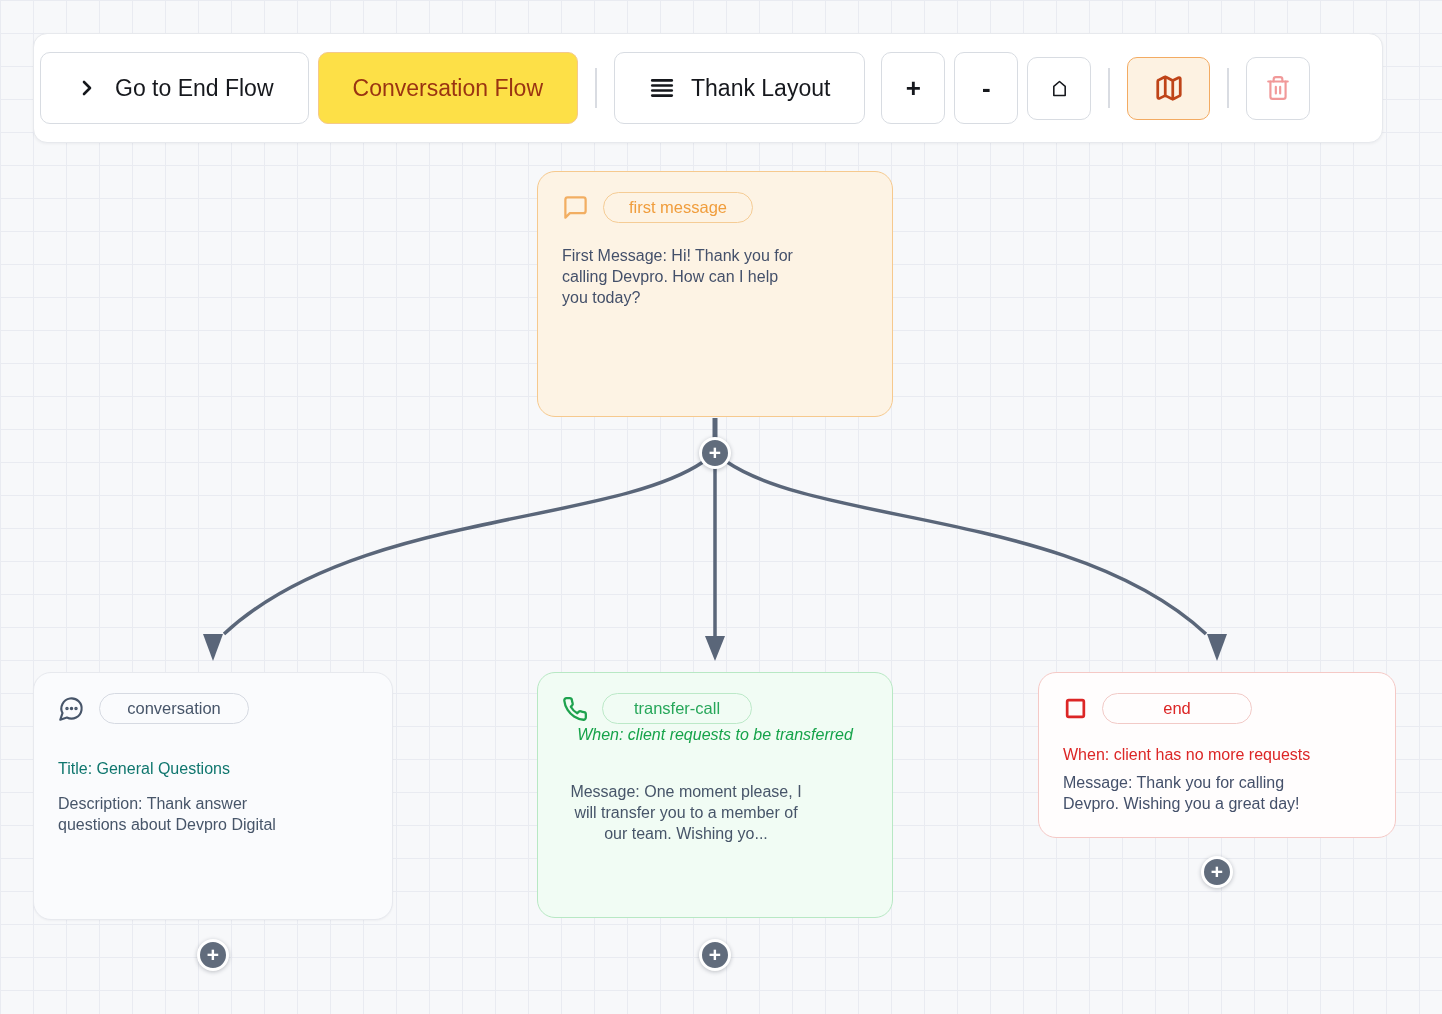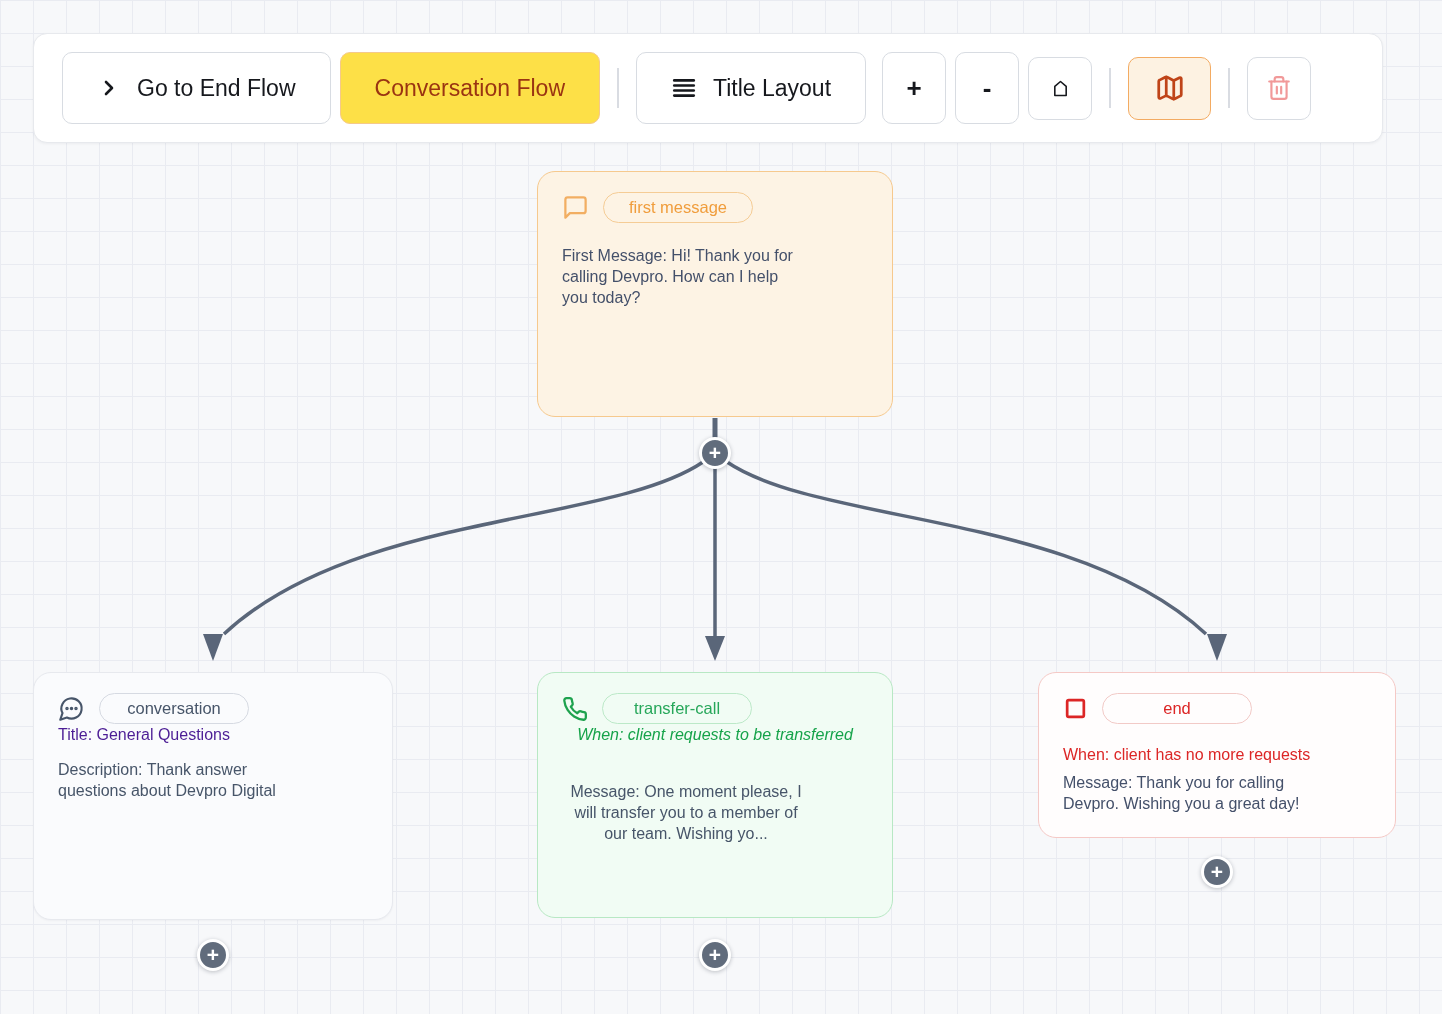--- a/index.html
+++ b/index.html
@@ -17,21 +17,21 @@
 
   
   .toolbar {
     position: absolute; left: 33px; top: 33px;
     width: 1350px; height: 110px;
     background: #ffffff;
     border: 1px solid #e7e9ed;
     border-radius: 14px;
     box-shadow: 0 1px 3px rgba(16,24,40,.05);
     display: flex; align-items: center;
-    padding: 0 28px; gap: 9px;
+    padding: 0 6px; gap: 9px;
     z-index: 10;
   }
   .tb-btn {
     display: flex; align-items: center; justify-content: center;
     gap: 16px; height: 72px;
     background: #fff;
     border: 1px solid #d8dce2;
     border-radius: 10px;
     font-size: 23px; color: #16181d;
     cursor: pointer; white-space: nowrap;
@@ -72,21 +72,21 @@
   }
   .node-first .badge { border: 1.5px solid #f5cc95; color: #f09d3c; }
   .node-first p { color: #44506a; width: 236px; margin-top: 22px; }
 
   .node-conversation {
     left: 33px; top: 672px; width: 360px; height: 248px;
     background: #fafbfd; border: 1.5px solid #e7e9ee;
     box-shadow: 0 1px 2px rgba(16,24,40,.04);
   }
   .node-conversation .badge { border: 1.5px solid #d6dae2; color: #475569; }
-  .conv-title { font-size: 17.5px; color: #4c1d95; }
+  .conv-title { font-size: 17.5px; color: #0f766e; margin-top: 34px; }
   .conv-desc { color: #475569; width: 238px; margin-top: 14px; }
 
   .node-transfer {
     left: 537px; top: 672px; width: 356px; height: 246px;
     background: #f1fcf4; border: 1.5px solid #b8e8c4; text-align: center;
   }
   .node-transfer .badge { border: 1.5px solid #bce9c8; color: #27a75a; }
   .tr-when { color: #16a34a; white-space: nowrap; font-style: italic; }
   .tr-number { color: #44506a; margin-top: 7px; }
   .tr-message { color: #475569; width: 248px; margin-top: 36px; }
@@ -152,21 +152,21 @@
 
   <button class="tb-btn wide">
     <span class="node-icon">
       <svg width="26" height="26" viewBox="0 0 24 24" fill="none" stroke="#16181d" stroke-width="2.4" stroke-linecap="round">
           <line x1="3" y1="5" x2="21" y2="5"></line>
           <line x1="3" y1="9.7" x2="21" y2="9.7"></line>
           <line x1="3" y1="14.3" x2="21" y2="14.3"></line>
           <line x1="3" y1="19" x2="21" y2="19"></line>
         </svg>
     </span>
-    <span>Title Layout</span>
+    <span>Thank Layout</span>
   </button>
 
   <button class="tb-btn square" style="margin-left:7px;">
     <span class="sym">+</span>
   </button>
   <button class="tb-btn square">
     <span class="sym">-</span>
   </button>
   <button class="tb-btn square small">
     <span class="node-icon">

